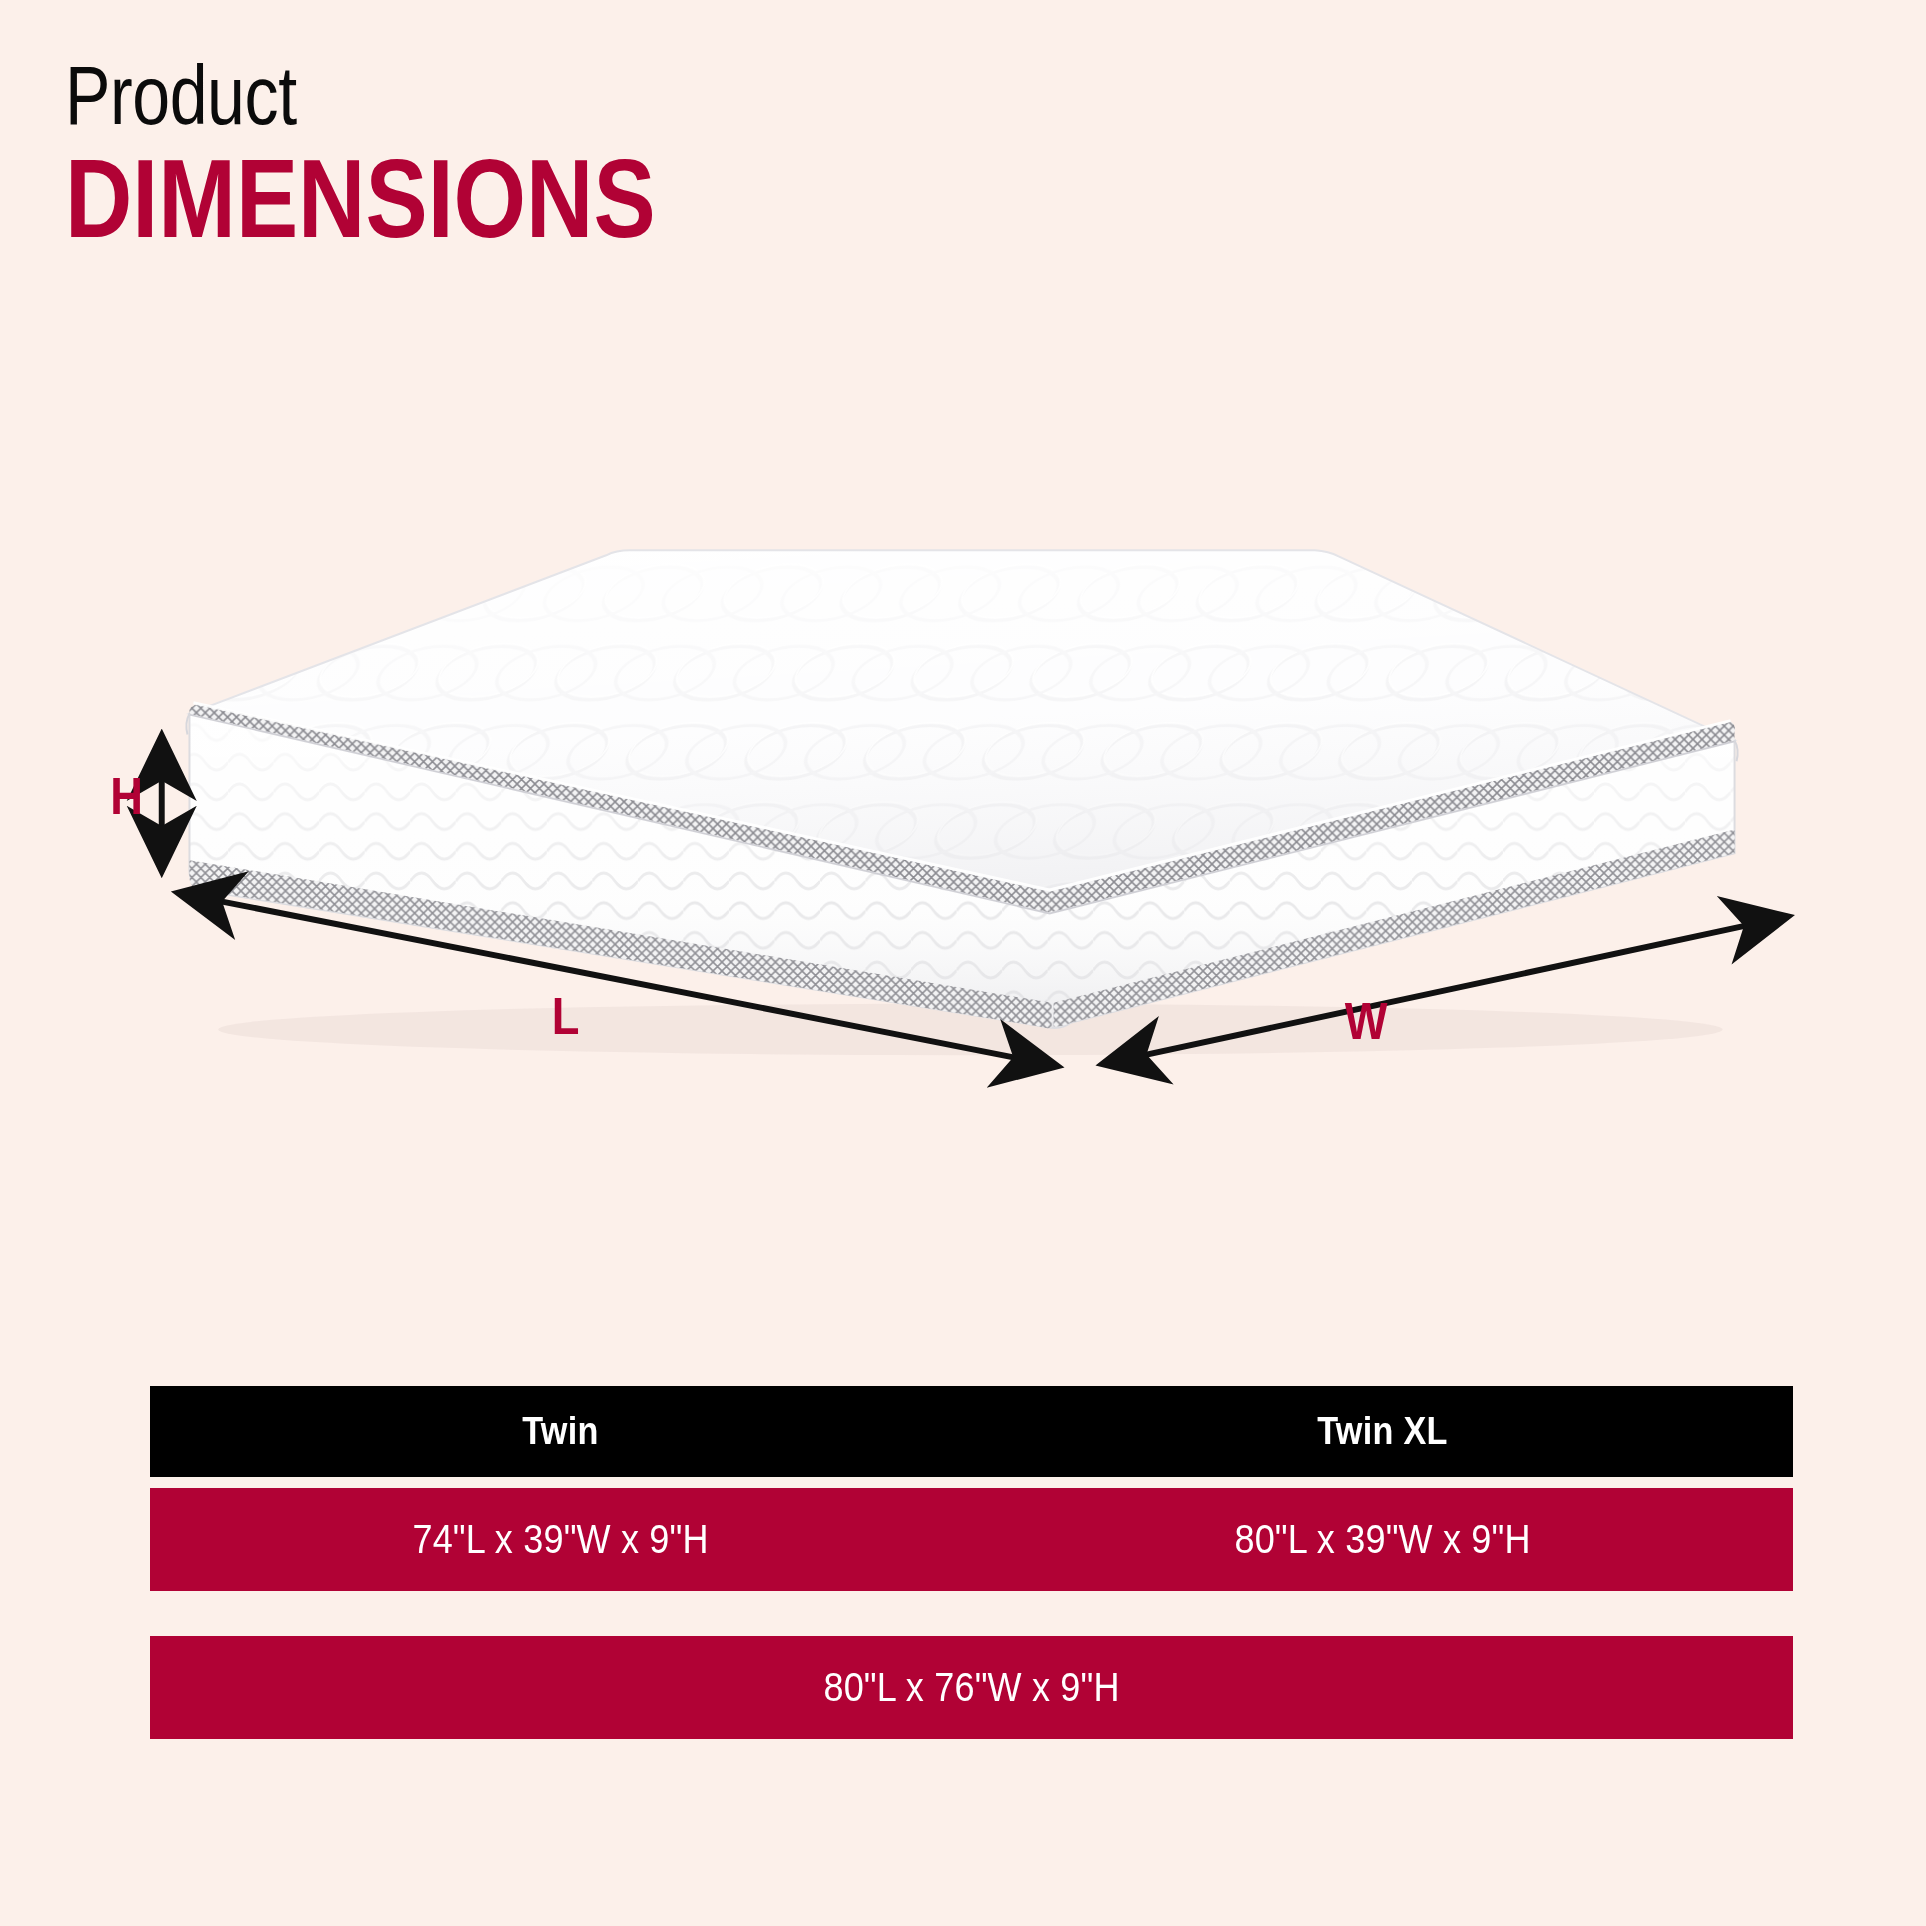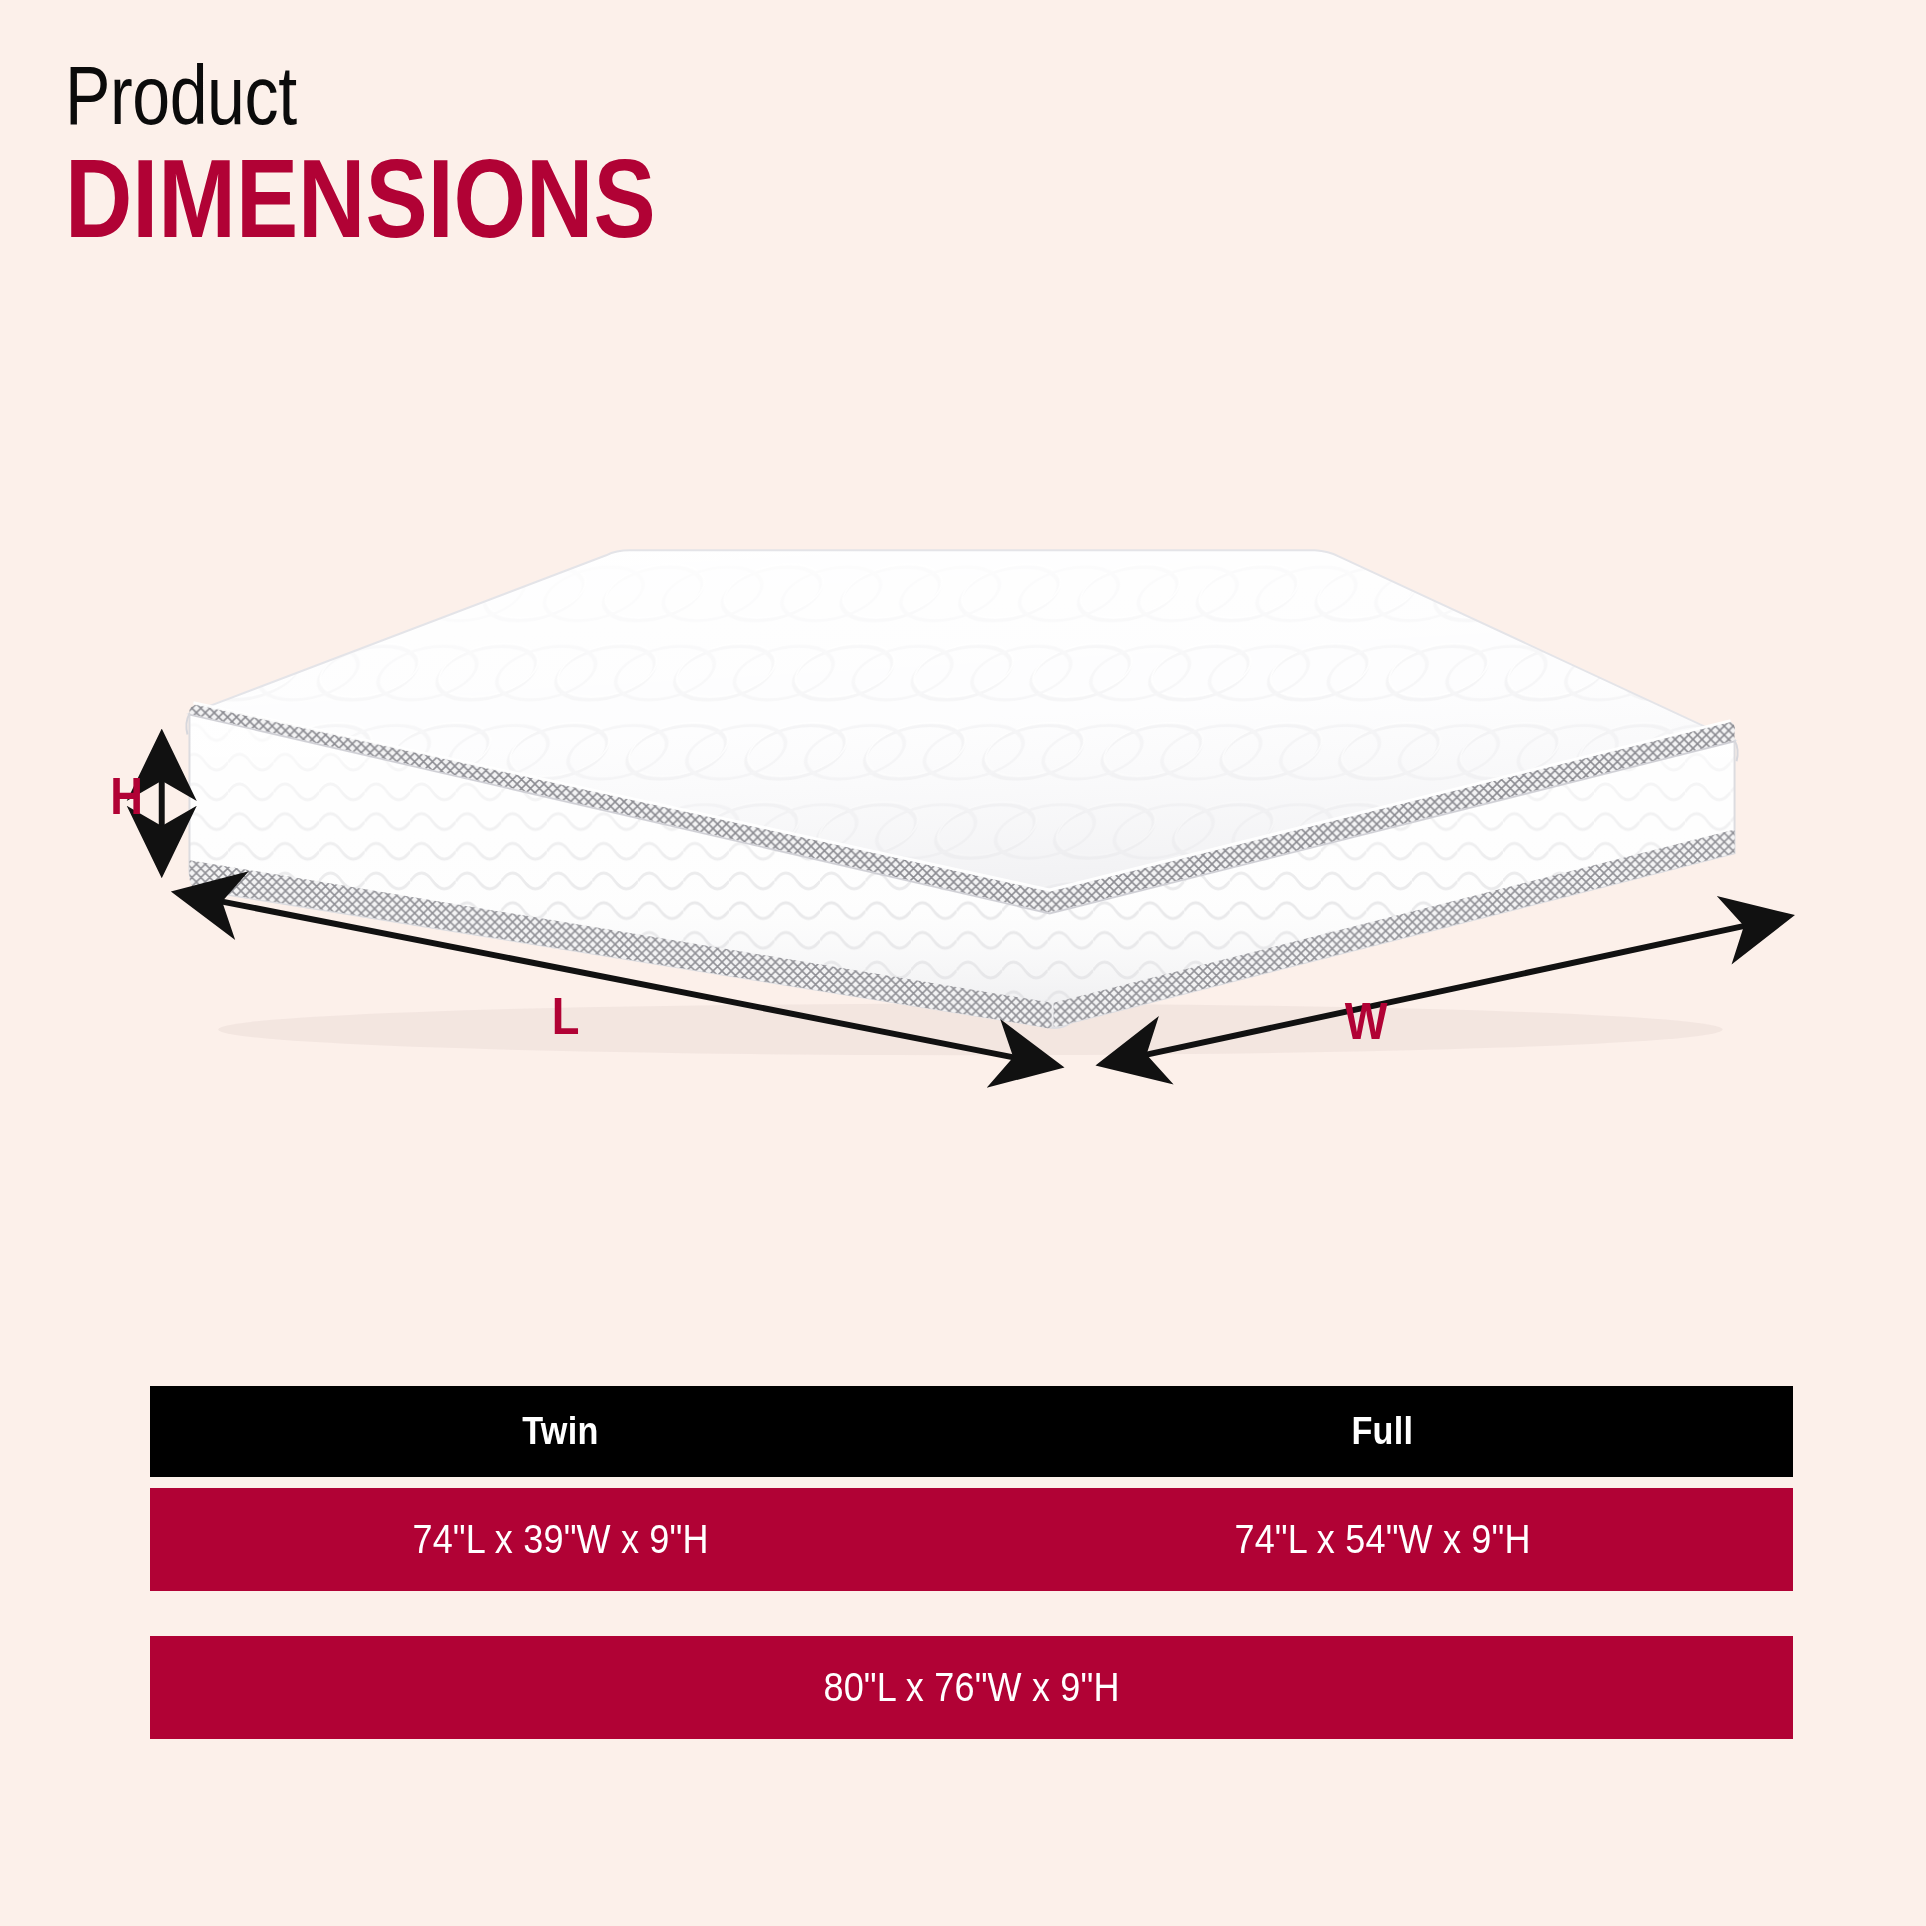--- a/index.html
+++ b/index.html
@@ -156,29 +156,29 @@
     <div class="trow r1">
       <div class="cell c3">
         <div class="hdr-wrap">
           <div class="hdr">Twin</div>
         </div>
         <div class="val-wrap">
           <div class="val">74"L x 39"W x 9"H</div>
         </div>
       </div>
 
-
       <div class="cell c3">
         <div class="hdr-wrap">
-          <div class="hdr">Full</div>
+          <div class="hdr">Twin XL</div>
         </div>
         <div class="val-wrap">
-          <div class="val">74"L x 54"W x 9"H</div>
+          <div class="val">80"L x 39"W x 9"H</div>
         </div>
       </div>
+
     </div>
 
     <div class="trow r2">
 
       <div class="cell c2">
         <div class="val-wrap">
           <div class="val">80"L x 76"W x 9"H</div>
         </div>
       </div>
     </div>

